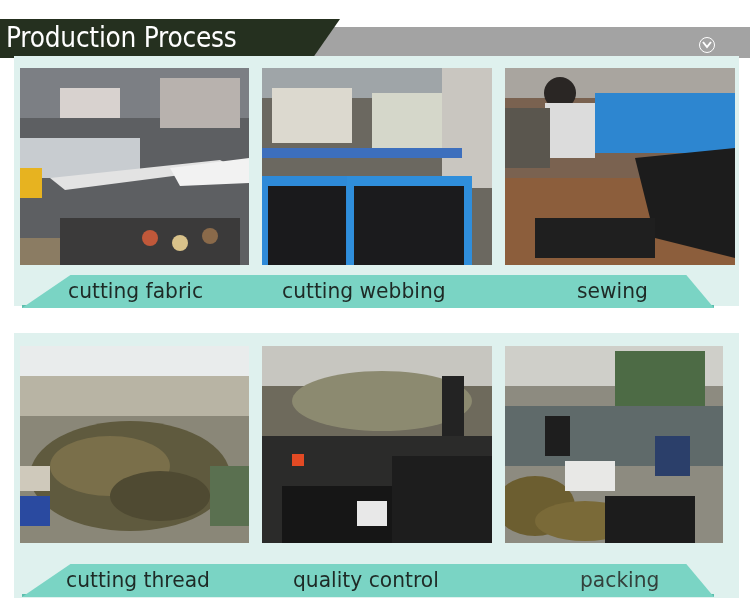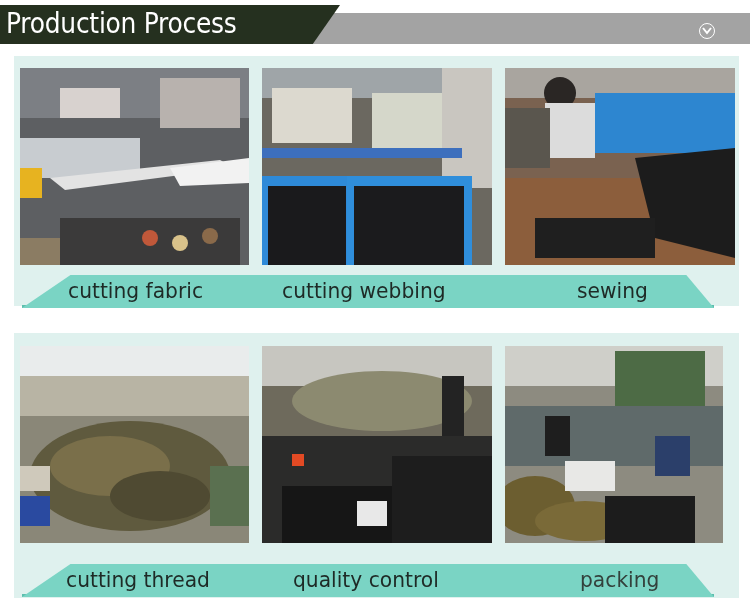--- a/index.html
+++ b/index.html
@@ -1,17 +1,17 @@
 <!DOCTYPE html>
 <html><head>
 <meta charset="utf-8">
 <style>
   html,body{margin:0;padding:0;}
   body{width:750px;height:612px;background:#ffffff;position:relative;overflow:hidden;font-family:"Liberation Sans",sans-serif;}
-  .header{position:absolute;left:0;top:1px;width:750px;height:45px;}
+  .header{position:absolute;left:0;top:15px;width:750px;height:45px;}
   .header-bar{position:absolute;left:300px;top:12px;width:450px;height:31px;background:#a3a3a3;}
   .header-title-bg{position:absolute;left:0;top:4px;width:340px;height:39px;background:#25301f;clip-path:polygon(0 0,100% 0,92% 100%,0 100%);}
   .header-title{position:absolute;left:6px;top:5px;font-size:29px;color:#ffffff;letter-spacing:-0.3px;font-family:"DejaVu Sans",sans-serif;font-weight:normal;transform:scaleX(0.86);transform-origin:left center;}
   .header-icon{position:absolute;left:699px;top:22px;width:16px;height:16px;border-radius:50%;border:1.5px solid #ffffff;box-sizing:border-box;}
   .header-icon svg{position:absolute;left:2px;top:3px;}
   .panel{position:absolute;left:14px;width:725px;background:#dff1ee;}
   .panel1{top:56px;height:250px;}
   .panel2{top:333px;height:265px;}
   .photo{position:absolute;height:197px;overflow:hidden;}
   .banner{position:absolute;left:22px;width:692px;height:33px;background:#7ad4c4;clip-path:polygon(7% 0,96% 0,100% 100%,0 100%);}

